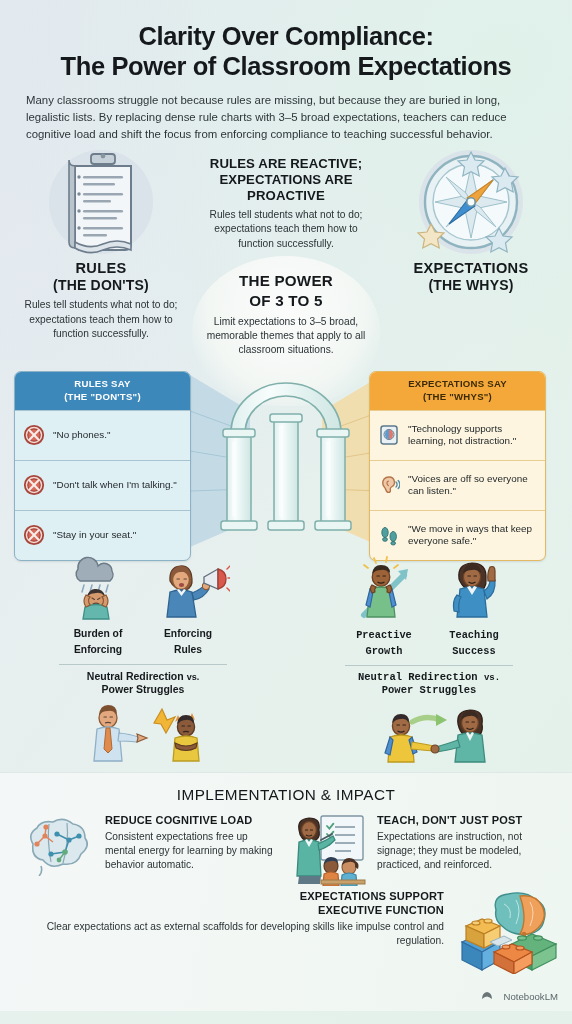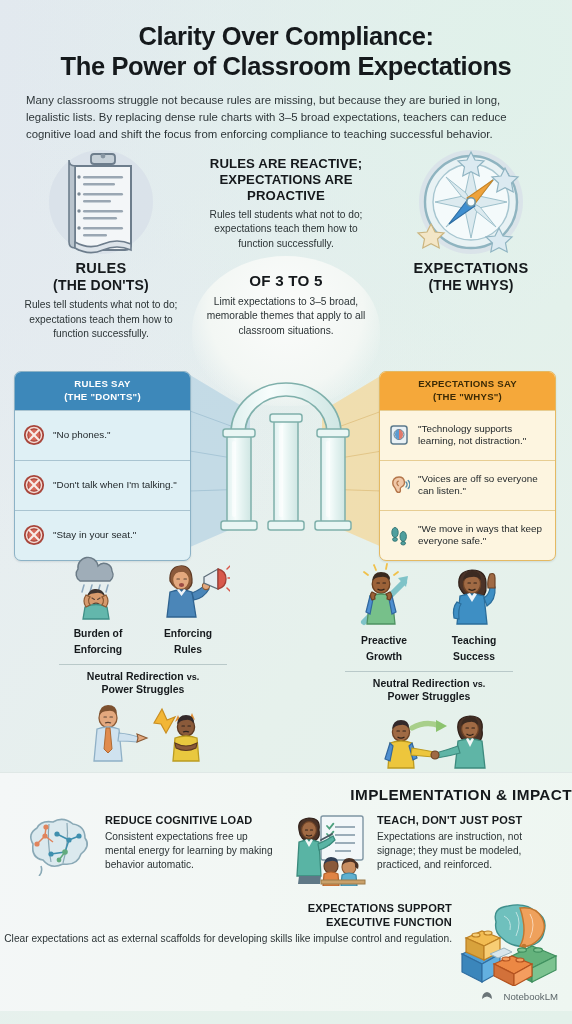--- a/index.html
+++ b/index.html
@@ -57,65 +57,65 @@
   .mid-body{font-size:10.2px;line-height:1.4;margin:5px auto 0;max-width:172px;color:#2b3335;}
   .mid-top{position:absolute;top:6px;left:0;width:190px;}
   .mid-bottom{position:absolute;top:120px;left:0;width:190px;}
   
   .band2{position:relative;height:182px;margin-top:6px;}
   .panel{
     position:absolute;top:0;width:175px;border-radius:7px;overflow:hidden;
     border:1px solid #9db6c4;box-shadow:0 1px 2px rgba(40,60,75,.12);
   }
   .panel-left{left:14px;background:#dff0f5;border-color:#8cb2c6;}
-  .panel-right{right:16px;background:#fdf5e0;border-color:#e4b963;margin-left:13px;}
+  .panel-right{right:26px;background:#fdf5e0;border-color:#e4b963;margin-left:13px;}
   .panel-head{
     padding:6px 6px 7px;text-align:center;color:#fff;
     font-size:9.6px;font-weight:bold;line-height:1.26;letter-spacing:.25px;
   }
   .panel-left .panel-head{background:#3d88ba;}
   .panel-right .panel-head{background:#f5a83a;color:#3c2b06;}
   .row{display:flex;align-items:center;gap:8px;padding:8px 8px;min-height:33px;}
   .panel-left .row{border-top:1px solid #a9c4d1;}
   .panel-right .row{border-top:1px solid #e7cd92;}
   .panel-left .row:first-of-type,.panel-right .row:first-of-type{border-top:none;}
   .row-ico{flex:0 0 22px;width:22px;height:22px;}
   .row-txt{font-size:9.9px;line-height:1.24;color:#1d2326;}
   .funnel{position:absolute;top:0;left:0;width:572px;height:182px;pointer-events:none;}
   .arch{position:absolute;left:50%;transform:translateX(-50%);top:6px;}
   
   .band3{position:relative;height:215px;margin-top:2px;}
   .quad{position:absolute;text-align:center;width:286px;}
   .q-left{left:0;top:0;}
-  .q-right{left:286px;top:7px;}
+  .q-right{left:286px;top:0;font-family:Liberation Mono, monospace;}
   .duo{display:flex;justify-content:center;align-items:flex-end;gap:6px;}
   .duo-item{width:84px;text-align:center;}
   .duo-label{font-size:10.3px;font-weight:bold;line-height:1.2;margin-top:3px;color:#15191c;}
   .divider{height:1px;background:#b9c9c9;margin:8px auto 0;width:168px;}
   .vs-head{font-size:10.5px;font-weight:bold;line-height:1.25;margin-top:5px;color:#15191c;}
   .vs-head .vs{font-weight:bold;font-size:9px;}
   .solo{margin-top:4px;}
   .solo-label{font-size:10.6px;font-weight:bold;margin-top:2px;color:#15191c;}
   
   .band4{
     position:relative;margin-top:2px;height:238px;
     background:linear-gradient(100deg,#f4f7f7 0%,#f2f7f4 45%,#eef6f1 100%);
     border-top:1px solid #dfe8e6;
   }
   .imp-title{
-    text-align:right;font-size:15.3px;font-weight:bold;letter-spacing:.4px;
+    text-align:center;font-size:15.3px;font-weight:normal;letter-spacing:.4px;
     padding-top:13px;color:#15191c;
   }
   .imp-row{display:flex;justify-content:center;gap:10px;margin-top:10px;padding:0 14px;}
   .imp-card{display:flex;gap:8px;align-items:flex-start;width:262px;}
   .imp-art{flex:0 0 78px;}
   .imp-txt{flex:1;}
   .imp-h{font-size:11px;font-weight:bold;letter-spacing:.15px;color:#15191c;line-height:1.2;}
   .imp-b{font-size:10.2px;line-height:1.38;margin-top:2px;color:#2b3335;}
-  .imp-bottom{display:flex;justify-content:center;align-items:flex-start;margin-top:12px;}
+  .imp-bottom{display:flex;justify-content:center;align-items:flex-start;gap:8px;}
   .imp-bottom .imp-txt{text-align:right;width:220px;}
   .imp-bottom .imp-h{font-size:11.1px;line-height:1.22;}
   .wm{
     position:absolute;right:14px;bottom:9px;display:flex;align-items:center;gap:11px;
     font-size:9.6px;color:#5b6568;
   }
 </style>
 </head>
 <body>
 
@@ -164,20 +164,21 @@
       <div class="col-body">Rules tell students what not to do; expectations teach them how to function successfully.</div>
     </div>
 
     <div class="col col-mid">
       <div class="mid-top">
         <div class="mid-head">RULES ARE REACTIVE;</div>
         <div class="mid-head">EXPECTATIONS ARE PROACTIVE</div>
         <div class="mid-body">Rules tell students what not to do; expectations teach them how to function successfully.</div>
       </div>
       <div class="mid-bottom">
+        <div class="mid-head2">THE POWER</div>
         <div class="mid-head2">OF 3 TO 5</div>
         <div class="mid-body">Limit expectations to 3–5 broad, memorable themes that apply to all classroom situations.</div>
       </div>
     </div>
 
     <div class="col col-right">
       <div class="art-circle">
         <div class="halo halo-green"></div>
         <svg class="art-svg" width="124" height="104" viewBox="0 0 124 104">
           <g transform="translate(62,52)">

